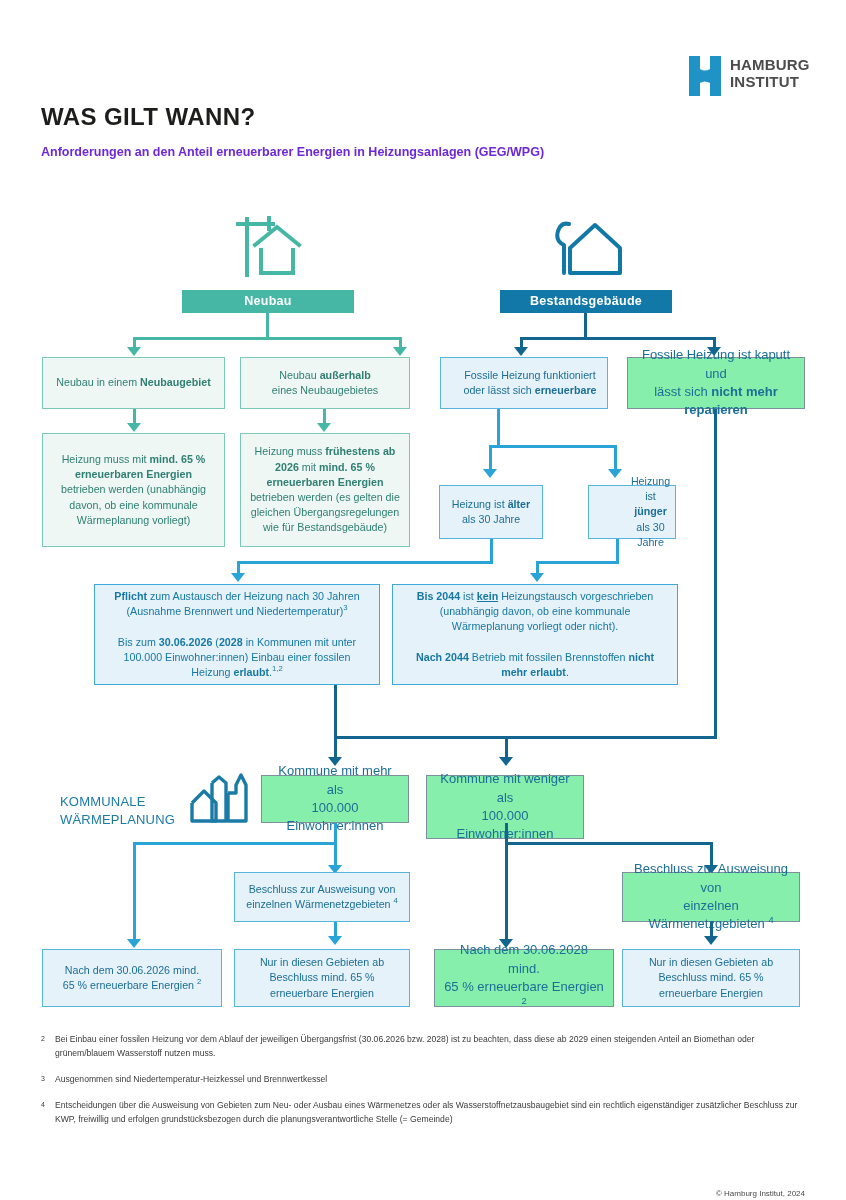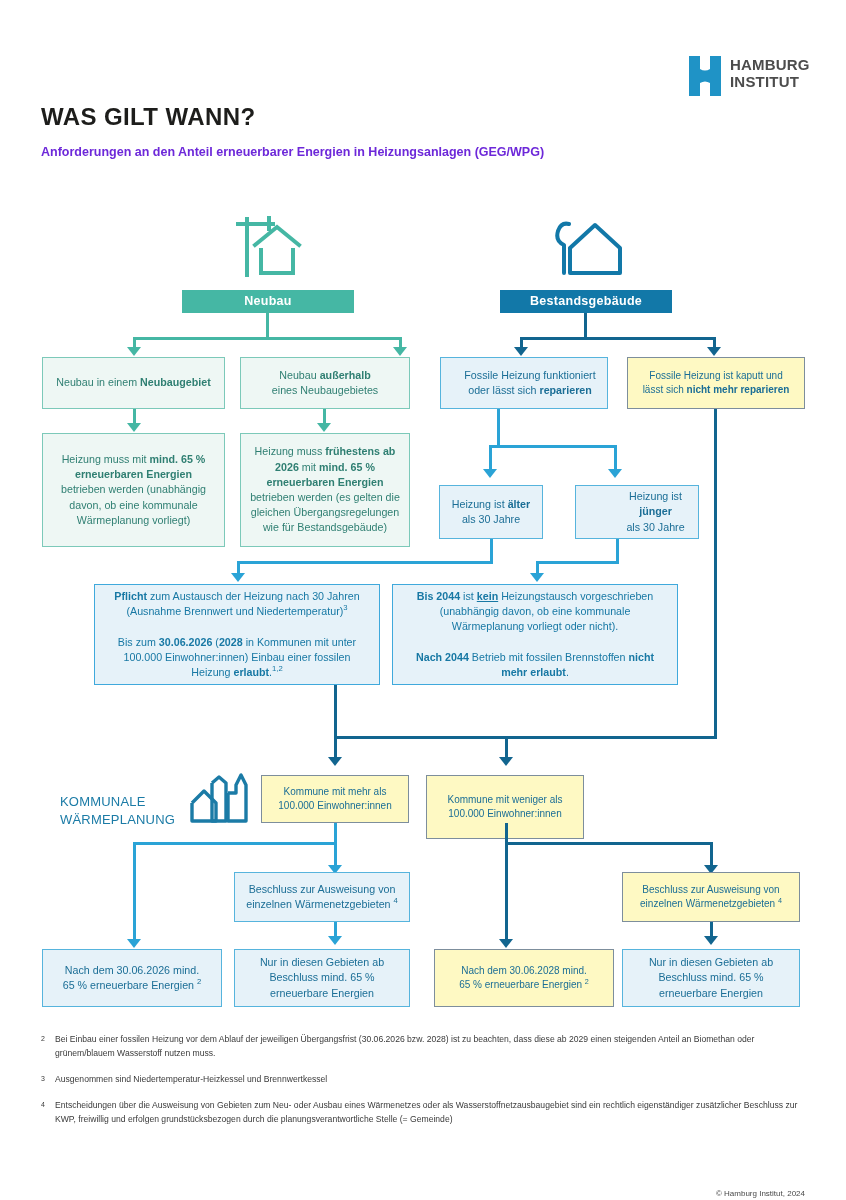--- a/index.html
+++ b/index.html
@@ -55,22 +55,22 @@
   .b-box{
     background:#e6f2f9;border:1px solid #56b4dd;color:#1b6e96;
     font-size:10.7px;
   }
   .b-box-strong{
     background:#e6f2f9;border:1px solid #3fa9dc;color:#1778a4;
     font-size:10.7px;
   }
   
   .k-box{
-    background:#fef9c3;border:1px solid #7d8e9c;color:#1b6e96;
-    font-size:10px;
+    background:#86efac;border:1px solid #7d8e9c;color:#1b6e96;
+    font-size:13px;
   }
 
   b,strong{font-weight:700;}
   u{text-decoration:underline;}
   sup{font-size:72%;vertical-align:super;line-height:0;}
 
   
   .ln{position:absolute;}
   .ln.v{width:3px;}
   .ln.h{height:3px;}
@@ -177,37 +177,37 @@
     <span>Bestandsgebäude</span>
   </div>
   <div class="ln v bd-ln" style="left:584px;top:286px;height:26px;"></div>
   <div class="ln h bd-ln" style="left:520px;top:310px;width:196px;"></div>
   <div class="ln v bd-ln" style="left:520px;top:310px;height:12px;"></div>
   <div class="ln v bd-ln" style="left:713px;top:310px;height:12px;"></div>
   <div class="arrow bd" style="left:514px;top:320px;"></div>
   <div class="arrow bd" style="left:707px;top:320px;"></div>
 
   <div class="box b-box" style="left:440px;top:330px;width:168px;height:52px;padding-left:12px;">
-    <span>Fossile Heizung funktioniert<br>oder lässt sich <b>reparieren</b></span>
+    <span>Fossile Heizung funktioniert<br>oder lässt sich <b>erneuerbare</b></span>
   </div>
   <div class="box k-box" style="left:627px;top:330px;width:178px;height:52px;">
     <span>Fossile Heizung ist kaputt und<br>lässt sich <b>nicht mehr reparieren</b></span>
   </div>
 
   <div class="ln v bl-ln" style="left:497px;top:382px;height:38px;"></div>
   <div class="ln h bl-ln" style="left:489px;top:418px;width:128px;"></div>
   <div class="ln v bl-ln" style="left:489px;top:418px;height:26px;"></div>
   <div class="ln v bl-ln" style="left:614px;top:418px;height:26px;"></div>
   <div class="arrow bl" style="left:483px;top:442px;"></div>
   <div class="arrow bl" style="left:608px;top:442px;"></div>
 
   <div class="box b-box" style="left:439px;top:458px;width:104px;height:54px;">
     <span>Heizung ist <b>älter</b><br>als 30 Jahre</span>
   </div>
-  <div class="box b-box" style="left:575px;top:458px;width:124px;height:54px;padding-left:37px;">
+  <div class="box b-box" style="left:588px;top:458px;width:88px;height:54px;padding-left:37px;">
     <span>Heizung ist <b>jünger</b><br>als 30 Jahre</span>
   </div>
 
   <div class="ln v bl-ln" style="left:490px;top:512px;height:24px;"></div>
   <div class="ln h bl-ln" style="left:237px;top:534px;width:256px;"></div>
   <div class="ln v bl-ln" style="left:237px;top:534px;height:14px;"></div>
   <div class="arrow bl" style="left:231px;top:546px;"></div>
 
   <div class="ln v bl-ln" style="left:616px;top:512px;height:24px;"></div>
   <div class="ln h bl-ln" style="left:536px;top:534px;width:83px;"></div>

